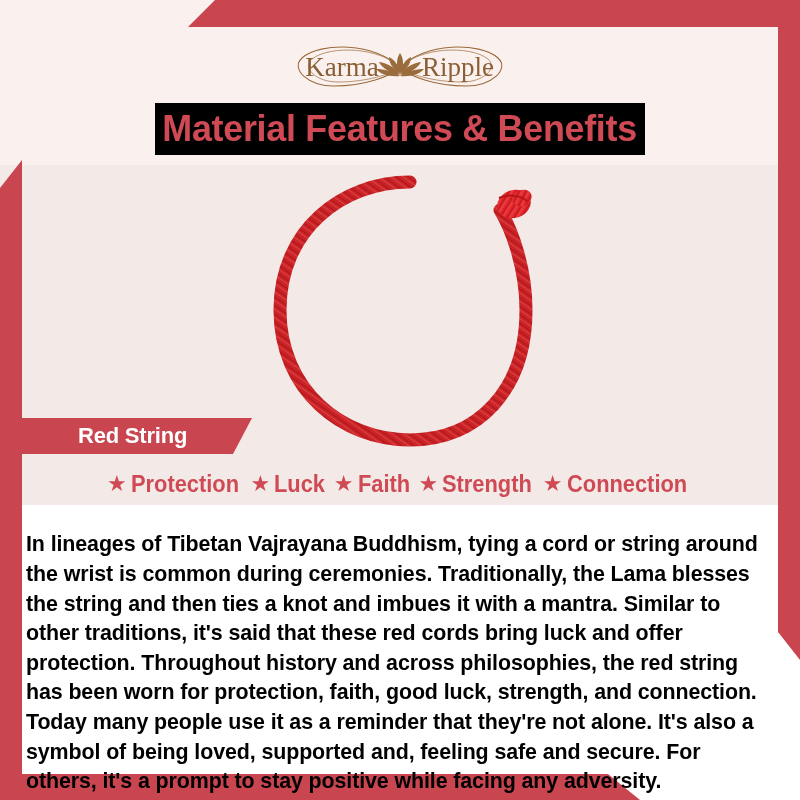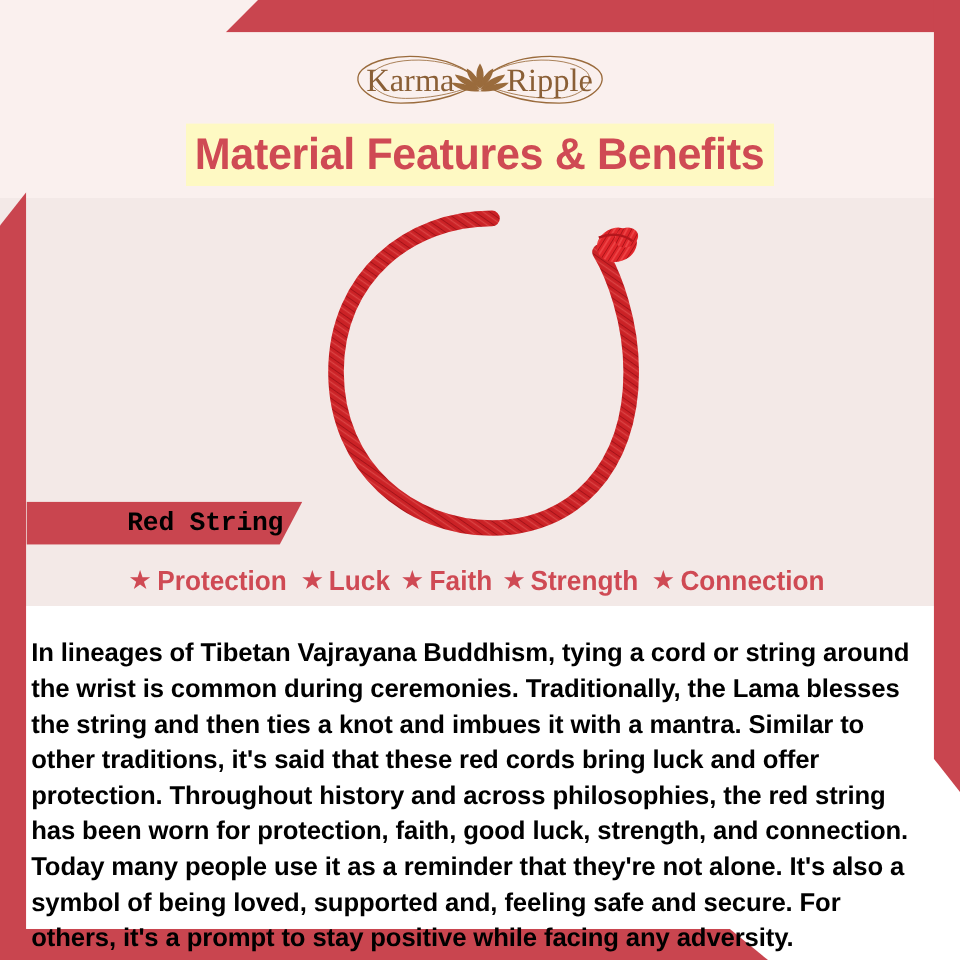--- a/index.html
+++ b/index.html
@@ -82,21 +82,21 @@
     align-items: center;
     justify-content: center;
   }
   .logo-svg { display: block; }
 
   
   .title-band {
     position: absolute;
     left: 155px; top: 103px;
     width: 490px; height: 52px;
-    background: #fef9c3;
+    background: #000000;
     display: flex;
     align-items: center;
     justify-content: center;
   }
   .title-text {
     font-family: "Liberation Sans Narrow", "Liberation Sans", sans-serif;
     font-weight: bold;
     font-size: 37px;
     letter-spacing: -0.3px;
     color: #cf4a54;
@@ -115,26 +115,26 @@
   .name-banner {
     position: absolute;
     left: 22px; top: 418px;
     width: 230px; height: 36px;
     background: #c9454f;
     clip-path: polygon(0 0, 230px 0, 211px 36px, 0 36px);
     display: flex;
     align-items: center;
   }
   .name-banner-label {
-    color: #000000;
-    font-family: Liberation Mono, monospace;
+    color: #ffffff;
+    font-family: Liberation Sans, sans-serif;
     font-weight: bold;
     font-size: 22px;
     letter-spacing: -0.2px;
-    margin-left: 84px;
+    margin-left: 56px;
   }
 
   
   .features-row {
     position: absolute;
     left: 22px; top: 466px;
     width: 756px; height: 36px;
     display: flex;
     align-items: center;
     justify-content: center;

